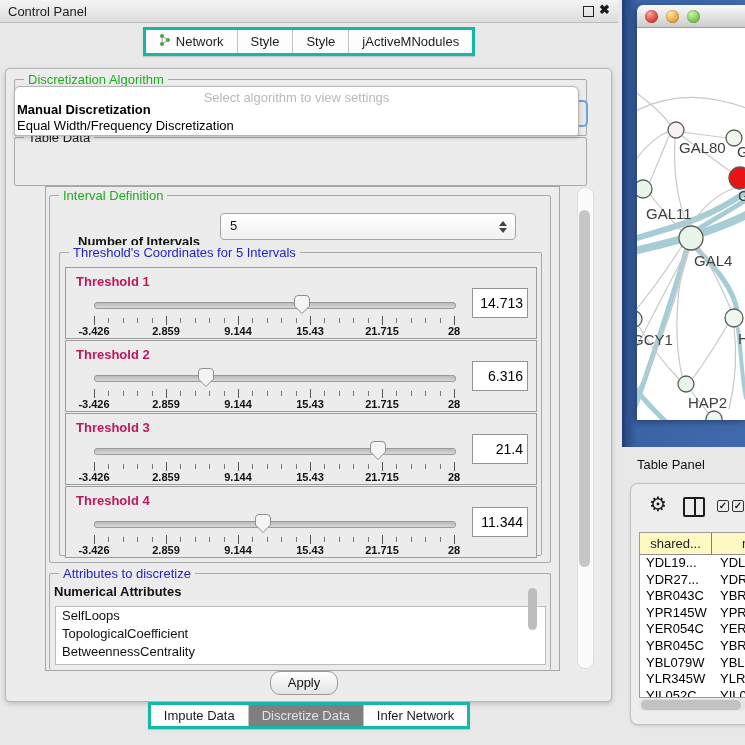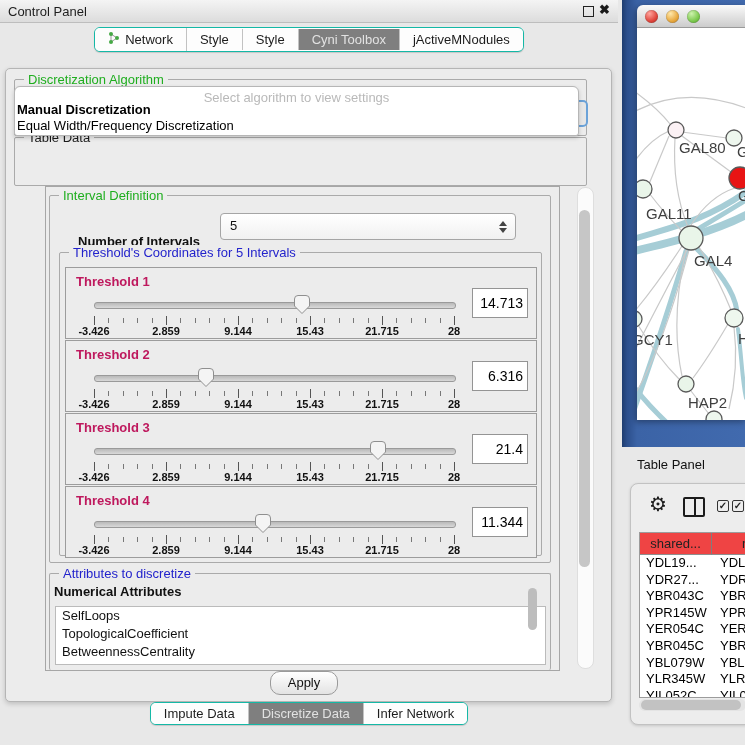--- a/index.html
+++ b/index.html
@@ -6,22 +6,22 @@
     background:#e8e8e8;font-family:"Liberation Sans",sans-serif;
     -webkit-font-smoothing:antialiased;}
   
   #cp{position:absolute;left:0;top:0;width:618px;height:745px;background:#e8e8e8;}
   #cp-titlebar{position:absolute;left:0;top:0;width:100%;height:22px;
     background:linear-gradient(#f4f4f4,#dcdcdc);border-bottom:1px solid #bdbdbd;}
   #cp-title{position:absolute;left:8px;top:4px;font-size:13px;color:#1d1d1d;}
   #cp-float{position:absolute;left:583px;top:6px;width:9px;height:9px;border:1.6px solid #222;}
   #cp-close{position:absolute;left:599px;top:2px;font-size:13px;font-weight:bold;color:#1a1a1a;}
   
-  .seg{display:flex;border:1px solid #14b8a6;border-radius:6px;overflow:hidden;
-    background:#fff;box-shadow:0 1px 1px rgba(0,0,0,.15);align-items:center;}
+  .seg{display:flex;border:3px solid #14b8a6;border-radius:0;overflow:hidden;
+    background:#fff;box-shadow:0 1px 1px rgba(0,0,0,.15);}
   .seg .tab{padding:3px 13px;font-size:13px;color:#1c1c1c;background:#fdfdfd;
     border-right:1px solid #c2c2c2;display:flex;align-items:center;gap:5px;white-space:nowrap;}
   .seg .tab:last-child{border-right:none;}
   .seg .tab.sel{background:#7f7f7f;color:#e2e2e2;}
   #cp-tabs{position:absolute;top:27px;left:0;width:618px;display:flex;justify-content:center;}
   #cp-bottom-tabs{position:absolute;top:702px;left:0;width:618px;display:flex;justify-content:center;}
   
   #cp-content{position:absolute;left:5px;top:68px;width:605px;height:632px;
     background:#ececec;border:1px solid #b5b5b5;border-radius:5px;
     box-shadow:0 2px 5px rgba(0,0,0,.18);}
@@ -103,21 +103,21 @@
     box-shadow:0 1px 3px rgba(0,0,0,.15);overflow:hidden;}
   #tp-gear{position:absolute;left:18px;top:8px;font-size:20px;color:#1b1b1b;}
   #tp-colicon{position:absolute;left:52px;top:13px;width:18px;height:16px;
     border:2px solid #1b1b1b;border-radius:2px;}
   #tp-colicon:after{content:"";position:absolute;left:50%;top:0;width:2px;height:100%;background:#1b1b1b;}
   .tp-check{position:absolute;top:16px;width:10px;height:10px;border:1.5px solid #333;
     border-radius:2px;font-size:10px;line-height:10px;font-weight:bold;color:#222;text-align:center;}
   #tp-table{position:absolute;left:8px;top:48px;width:107px;height:164px;background:#fff;
     border:1px solid #9c9c9c;border-right:none;overflow:hidden;}
   #tp-head{position:absolute;left:0;top:0;width:160px;height:22px;display:flex;}
-  .tp-hcell{background:#ef4444;border-right:1px solid #7e7e7e;border-bottom:1px solid #8e8e8e;
+  .tp-hcell{background:#fef9c3;border-right:1px solid #7e7e7e;border-bottom:1px solid #8e8e8e;
     font-size:13px;color:#222;box-sizing:border-box;overflow:hidden;white-space:nowrap;}
   #tp-rows{position:absolute;left:0;top:22px;width:160px;}
   .tp-row{display:flex;height:16.6px;font-size:13px;color:#000;}
   .tp-row div{white-space:nowrap;overflow:hidden;}
   #tp-hscroll{position:absolute;left:8px;top:215px;width:107px;height:12px;
     background:#e4e4e4;border-radius:6px;}
   #tp-hscroll .thumb{position:absolute;left:2px;top:1px;width:100px;height:10px;
     background:#c2c2c2;border-radius:5px;}
   svg text{font-family:"Liberation Sans",sans-serif;}
 </style>
@@ -140,23 +140,20 @@
               <circle cx="3" cy="11" r="2" fill="#45a845"></circle>
               <circle cx="9" cy="7" r="2" fill="#45a845"></circle>
             </svg></span>
           <span>Network</span>
         </div>
         <div class="tab">
           <span>Style</span>
         </div>
         <div class="tab">
           <span>Style</span>
-        </div>
-        <div class="tab sel">
-          <span>Cyni Toolbox</span>
         </div>
         <div class="tab">
           <span>jActiveMNodules</span>
         </div>
       </div>
   </div>
 
   <div id="cp-content">
 
     <div class="grp" style="left:8px;top:10px;width:571px;height:55px;">

